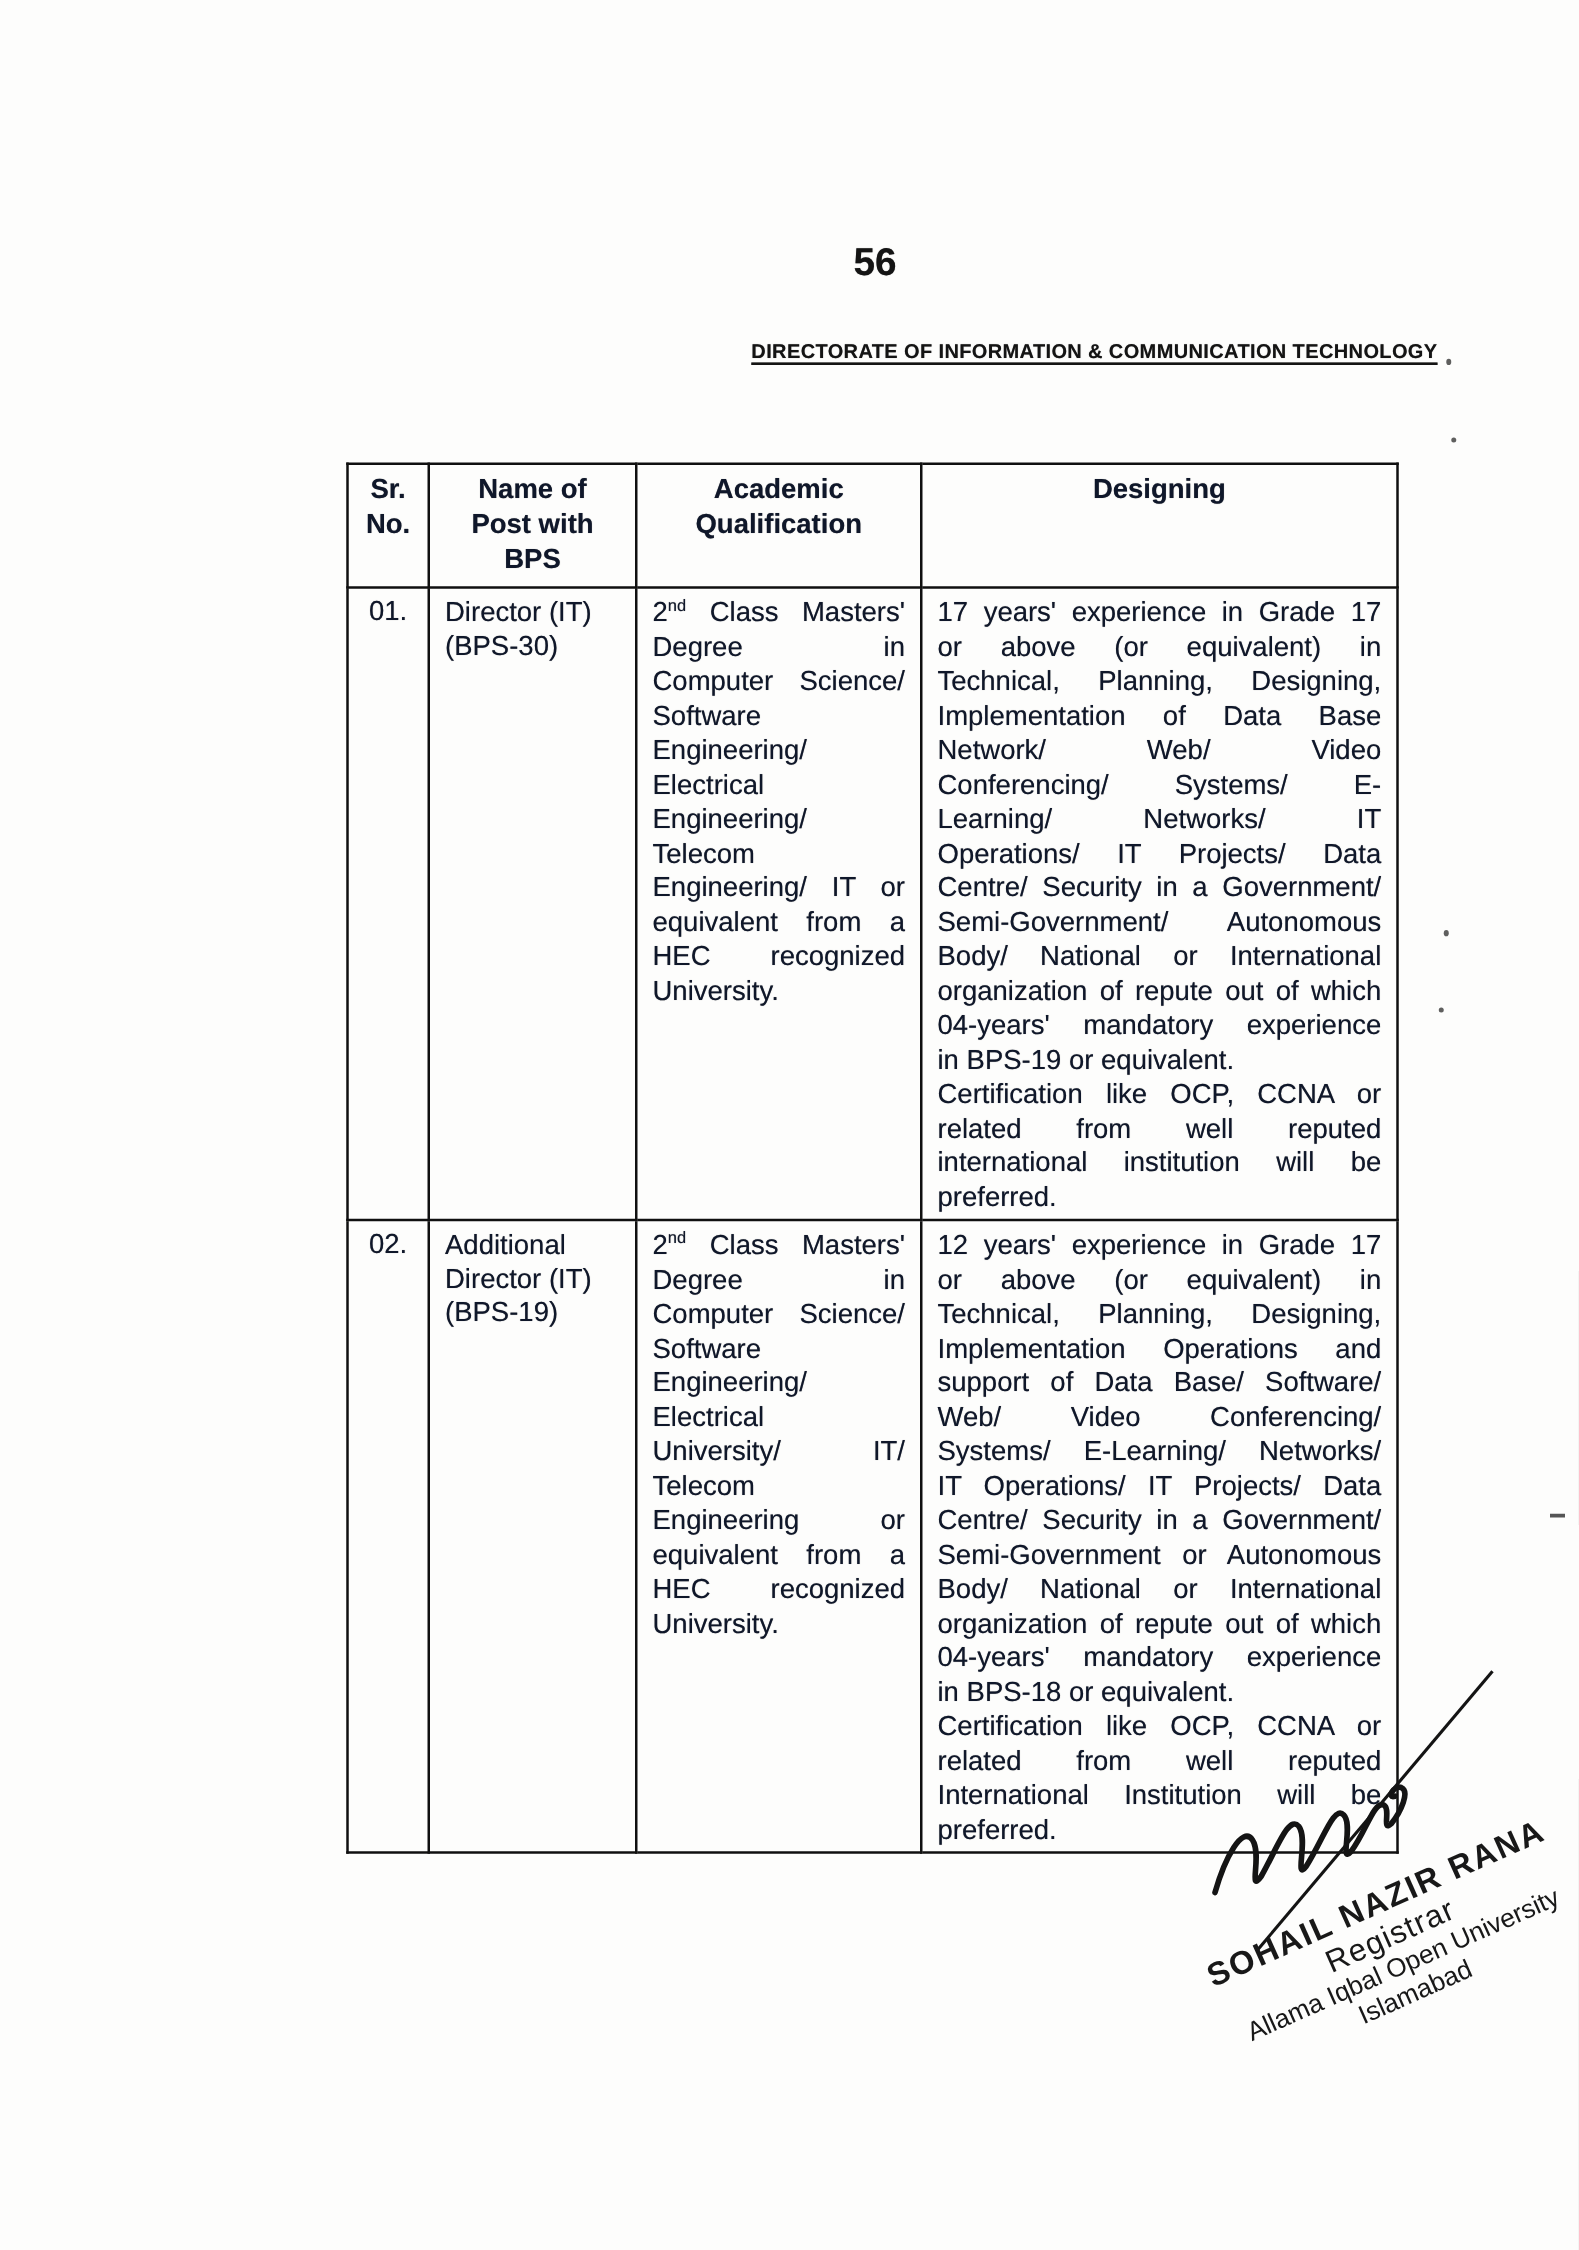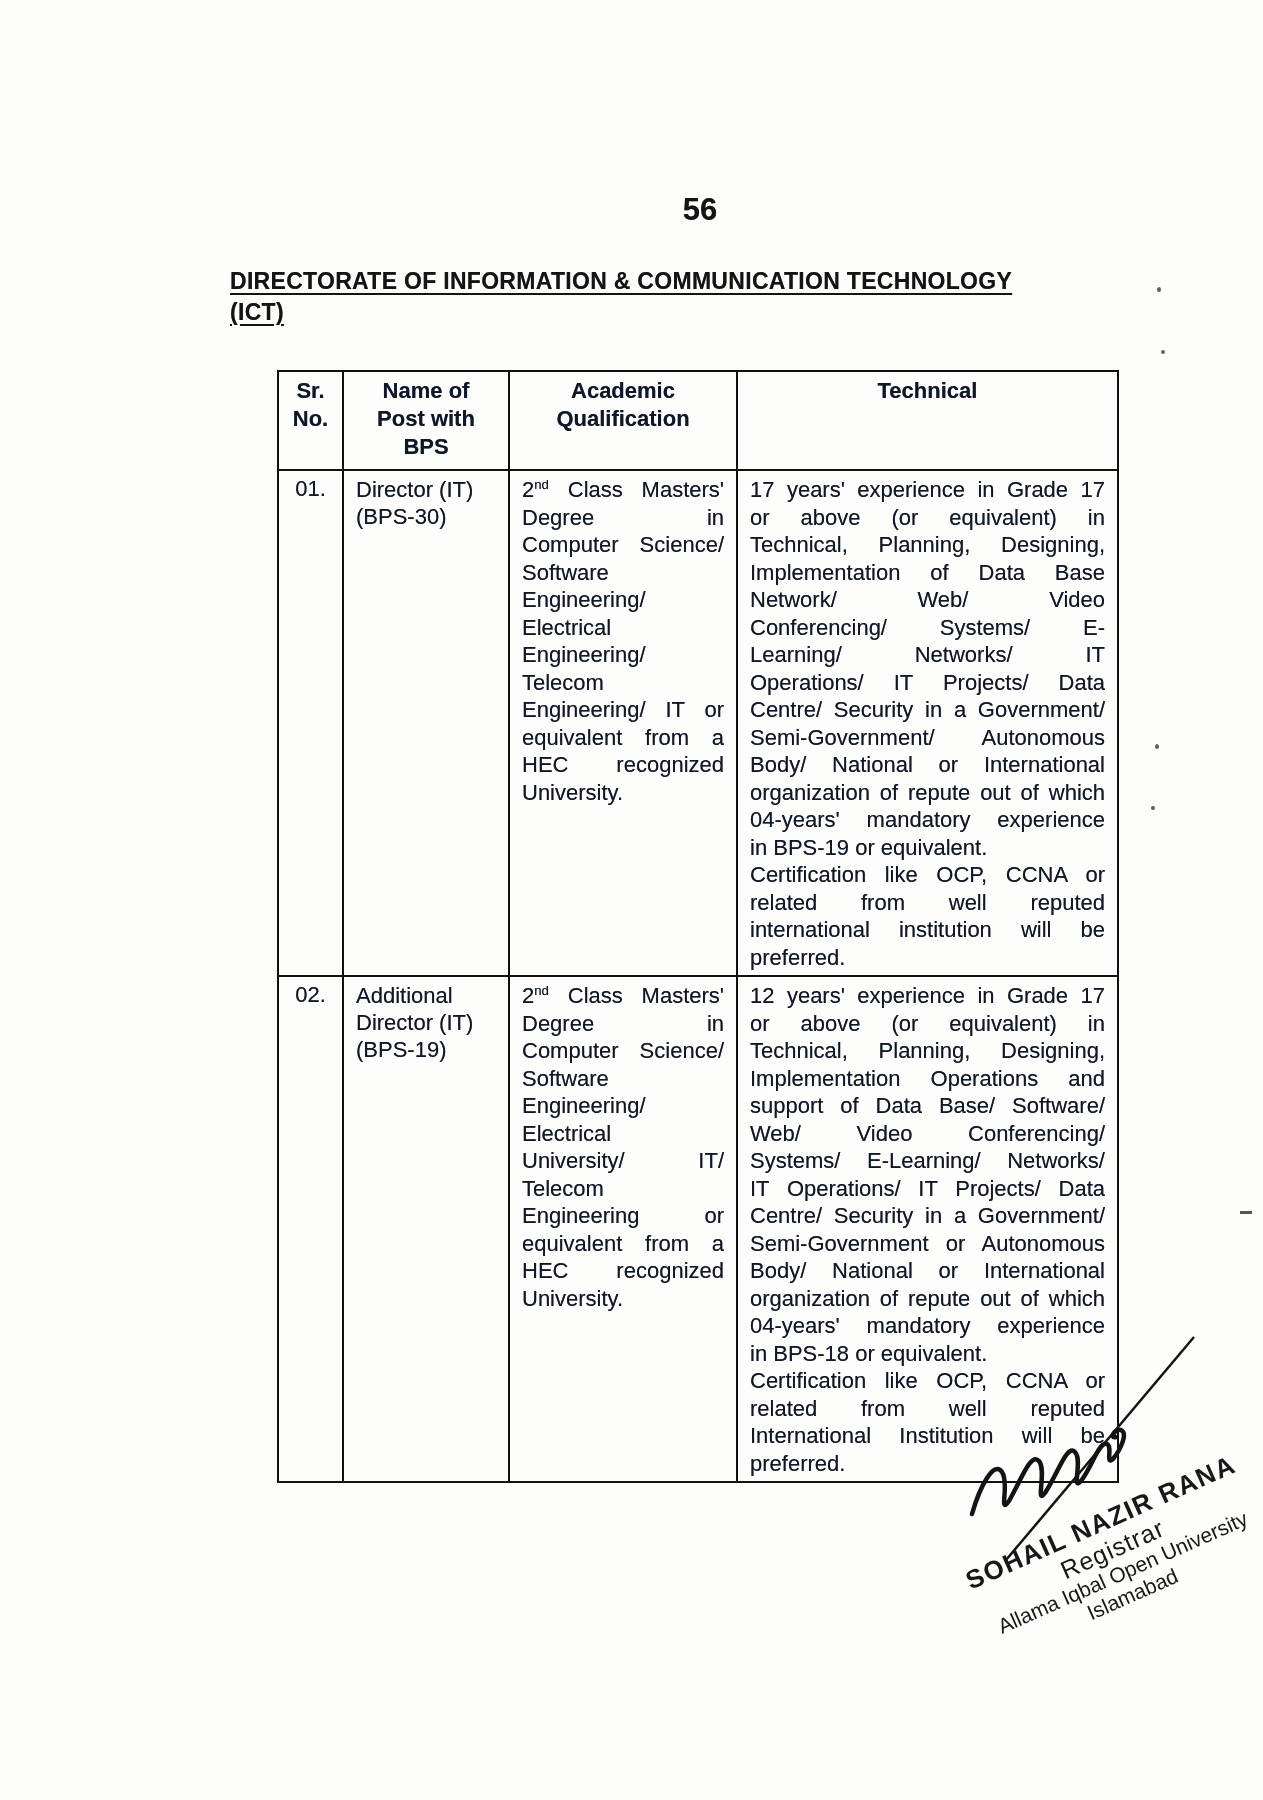--- a/index.html
+++ b/index.html
@@ -13,21 +13,21 @@
     color:#141414;
   }
   .txt { text-shadow:0 0 0.6px rgba(0,0,0,0.55); }
 
   .page-number {
     position:absolute; left:640px; top:192px; width:120px;
     text-align:center; font-size:31px; font-weight:700;
   }
   .heading {
     position:absolute; left:230px; top:266px; width:920px;
-    text-align:left; font-weight:700; font-size:23px; line-height:31px;
+    text-align:right; font-weight:700; font-size:16px; line-height:31px;
     letter-spacing:0.3px;
   }
   .heading .u { text-decoration:underline; text-decoration-thickness:2px; text-underline-offset:4px; }
 
   table.posts {
     position:absolute; left:277px; top:370px;
     border-collapse:collapse; table-layout:fixed;
     font-size:22px; color:#0f172a;
   }
   table.posts td {
@@ -69,40 +69,39 @@
 </style>
 </head>
 <body>
 
 <div class="page">
 
   <div class="page-number txt">56</div>
 
   <div class="heading txt">
     <div class="u">DIRECTORATE OF INFORMATION &amp; COMMUNICATION TECHNOLOGY</div>
-    <div class="u">(ICT)</div>
   </div>
 
   <table class="posts txt">
     <colgroup>
       <col style="width:65px">
         <col style="width:166px">
         <col style="width:228px">
         <col style="width:381px">
     </colgroup>
     <tbody>
         <tr class="hrow">
       <td class="h">Sr.
 No.</td>
       <td class="h">Name of
 Post with
 BPS</td>
       <td class="h">Academic
 Qualification</td>
-      <td class="h">Technical</td>
+      <td class="h">Designing</td>
     </tr>
     <tr class="r1">
       <td class="sr">01.</td>
       <td class="post">Director (IT) (BPS-30)</td>
       <td class="qual">
             <div class="jl"><span>2</span><sup>nd</sup><span> Class Masters'</span></div>
             <div class="jl"><span>Degree in</span></div>
             <div class="jl"><span>Computer Science/</span></div>
             <div class="jl"><span>Software</span></div>
             <div class="jl"><span>Engineering/</span></div>

